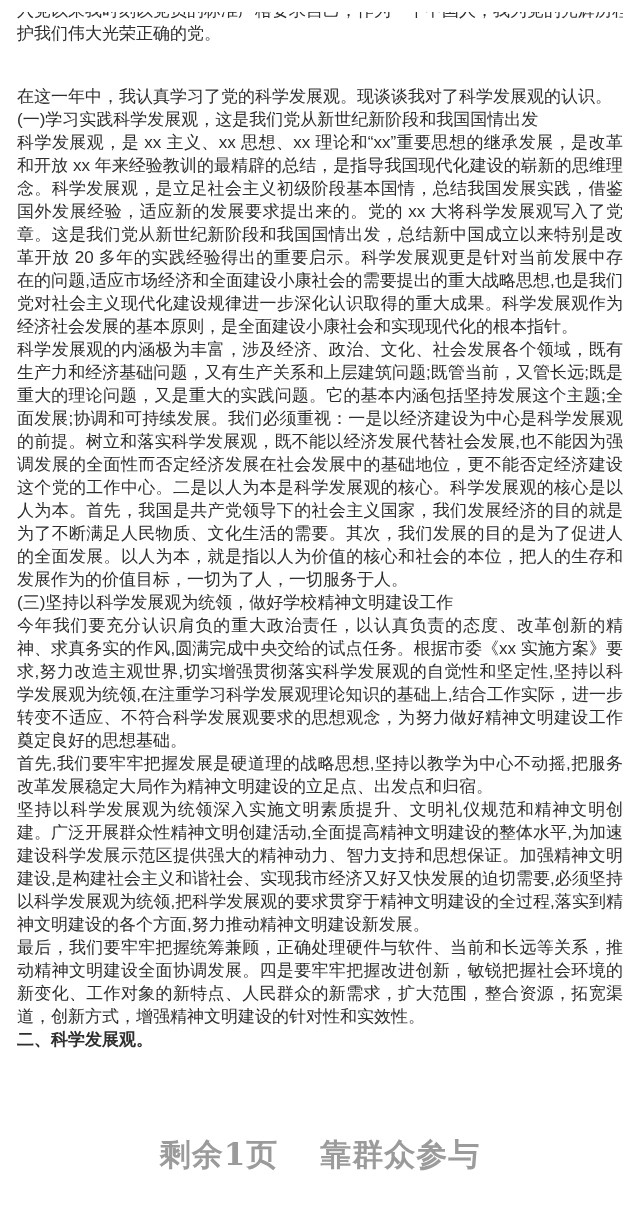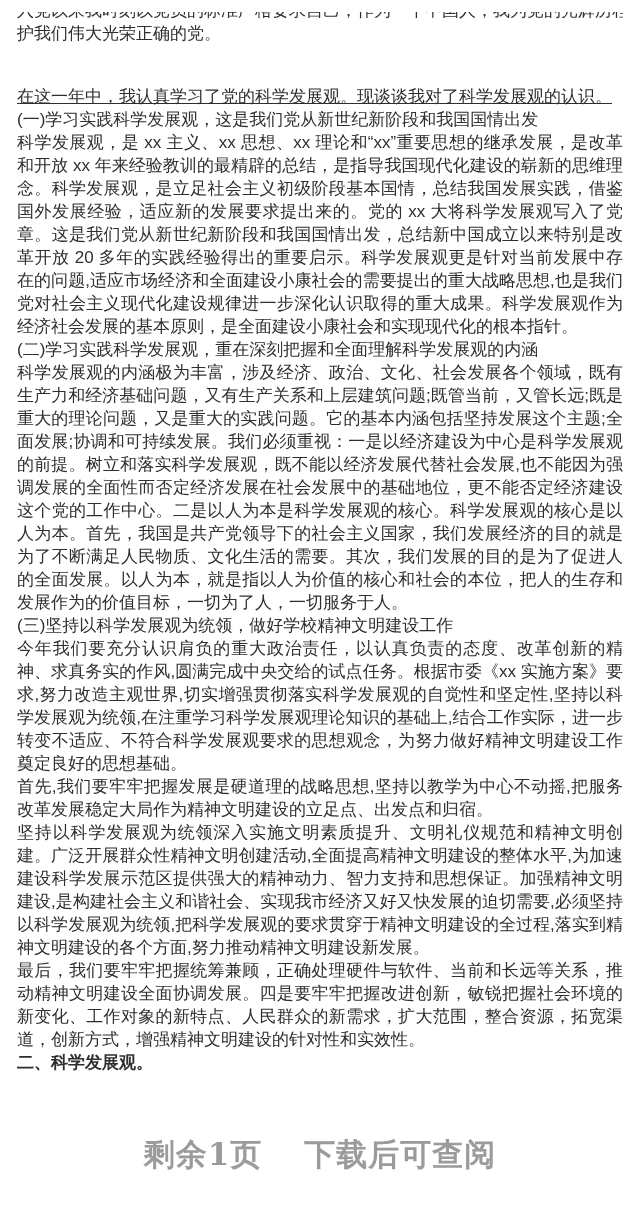--- a/index.html
+++ b/index.html
@@ -31,29 +31,28 @@
 </style>
 </head>
 <body>
 
 <div class="content">
   <div class="clip-line">
     <span>入党以来我时刻以党员的标准严格要求自己，作为一个中国人，我为党的光辉历程感到无比的骄傲和自豪，我要永远拥</span>
   </div>
   <p class="para">护我们伟大光荣正确的党。</p>
   <div>
-      <p class="para" style="margin-top: 40px; text-decoration: underline;">在这一年中，我认真学习了党的科学发展观。现谈谈我对了科学发展观的认识。</p>
+      <p class="para" style="margin-top: 40px;">在这一年中，我认真学习了党的科学发展观。现谈谈我对了科学发展观的认识。</p>
       <p class="para">(一)学习实践科学发展观，这是我们党从新世纪新阶段和我国国情出发</p>
       <p class="para">科学发展观，是 xx 主义、xx 思想、xx 理论和“xx”重要思想的继承发展，是改革和开放 xx 年来经验教训的最精辟的总结，是指导我国现代化建设的崭新的思维理念。科学发展观，是立足社会主义初级阶段基本国情，总结我国发展实践，借鉴国外发展经验，适应新的发展要求提出来的。党的 xx 大将科学发展观写入了党章。这是我们党从新世纪新阶段和我国国情出发，总结新中国成立以来特别是改革开放 20 多年的实践经验得出的重要启示。科学发展观更是针对当前发展中存在的问题,适应市场经济和全面建设小康社会的需要提出的重大战略思想,也是我们党对社会主义现代化建设规律进一步深化认识取得的重大成果。科学发展观作为经济社会发展的基本原则，是全面建设小康社会和实现现代化的根本指针。</p>
-      <p class="para">(二)学习实践科学发展观，重在深刻把握和全面理解科学发展观的内涵</p>
       <p class="para">科学发展观的内涵极为丰富，涉及经济、政治、文化、社会发展各个领域，既有生产力和经济基础问题，又有生产关系和上层建筑问题;既管当前，又管长远;既是重大的理论问题，又是重大的实践问题。它的基本内涵包括坚持发展这个主题;全面发展;协调和可持续发展。我们必须重视：一是以经济建设为中心是科学发展观的前提。树立和落实科学发展观，既不能以经济发展代替社会发展,也不能因为强调发展的全面性而否定经济发展在社会发展中的基础地位，更不能否定经济建设这个党的工作中心。二是以人为本是科学发展观的核心。科学发展观的核心是以人为本。首先，我国是共产党领导下的社会主义国家，我们发展经济的目的就是为了不断满足人民物质、文化生活的需要。其次，我们发展的目的是为了促进人的全面发展。以人为本，就是指以人为价值的核心和社会的本位，把人的生存和发展作为的价值目标，一切为了人，一切服务于人。</p>
       <p class="para">(三)坚持以科学发展观为统领，做好学校精神文明建设工作</p>
       <p class="para">今年我们要充分认识肩负的重大政治责任，以认真负责的态度、改革创新的精神、求真务实的作风,圆满完成中央交给的试点任务。根据市委《xx 实施方案》要求,努力改造主观世界,切实增强贯彻落实科学发展观的自觉性和坚定性,坚持以科学发展观为统领,在注重学习科学发展观理论知识的基础上,结合工作实际，进一步转变不适应、不符合科学发展观要求的思想观念，为努力做好精神文明建设工作奠定良好的思想基础。</p>
       <p class="para">首先,我们要牢牢把握发展是硬道理的战略思想,坚持以教学为中心不动摇,把服务改革发展稳定大局作为精神文明建设的立足点、出发点和归宿。</p>
       <p class="para">坚持以科学发展观为统领深入实施文明素质提升、文明礼仪规范和精神文明创建。广泛开展群众性精神文明创建活动,全面提高精神文明建设的整体水平,为加速建设科学发展示范区提供强大的精神动力、智力支持和思想保证。加强精神文明建设,是构建社会主义和谐社会、实现我市经济又好又快发展的迫切需要,必须坚持以科学发展观为统领,把科学发展观的要求贯穿于精神文明建设的全过程,落实到精神文明建设的各个方面,努力推动精神文明建设新发展。</p>
       <p class="para">最后，我们要牢牢把握统筹兼顾，正确处理硬件与软件、当前和长远等关系，推动精神文明建设全面协调发展。四是要牢牢把握改进创新，敏锐把握社会环境的新变化、工作对象的新特点、人民群众的新需求，扩大范围，整合资源，拓宽渠道，创新方式，增强精神文明建设的针对性和实效性。</p>
       <p class="para bold">二、科学发展观。</p>
     </div>
 </div>
 
 <div class="footer" style="color: rgb(155, 155, 155);">
-  <span>剩余1页</span><span class="gap"></span><span>下载后可查阅</span>
+  <span>剩余1页</span><span class="gap"></span><span>靠群众参与</span>
 </div>
 
 </body></html>

